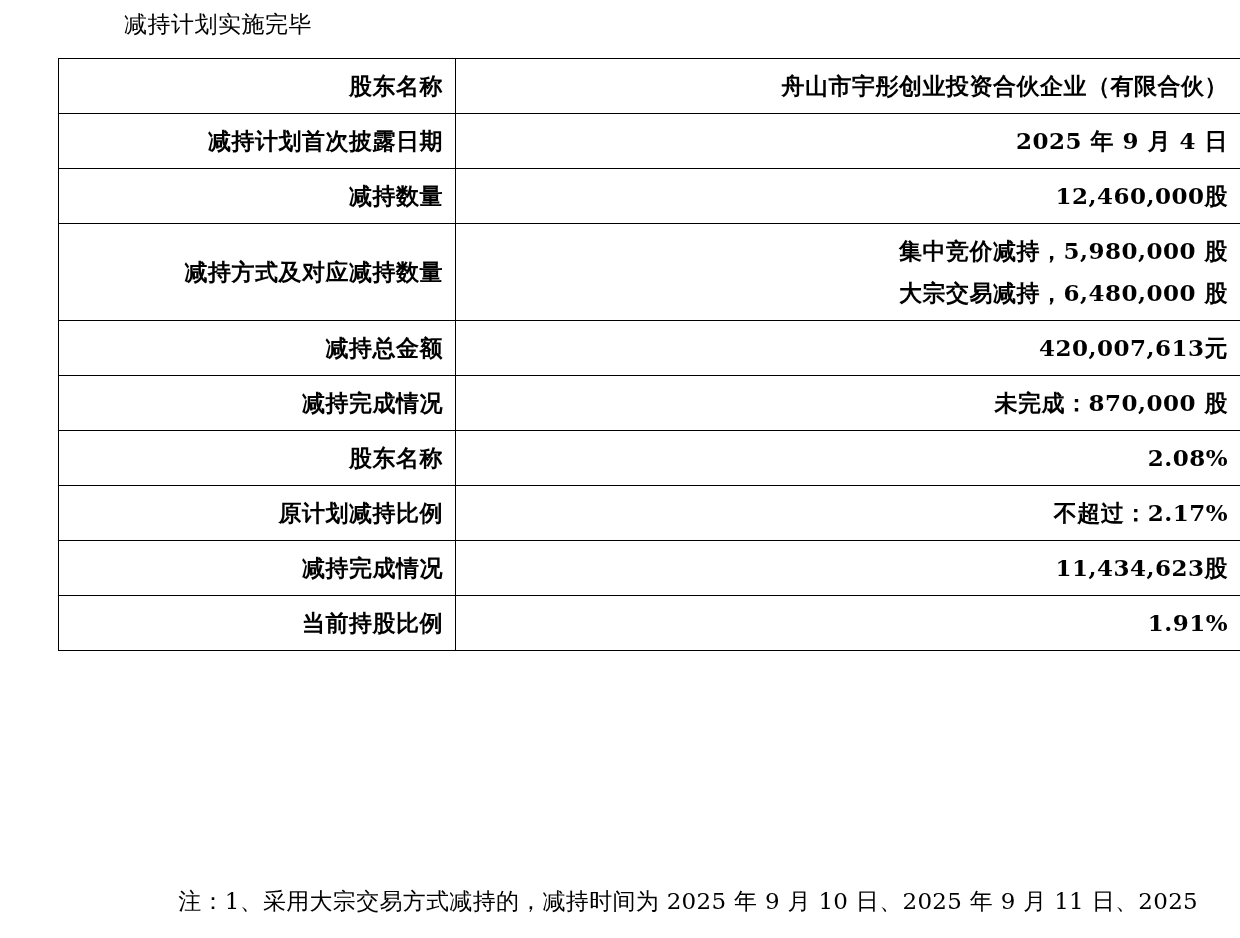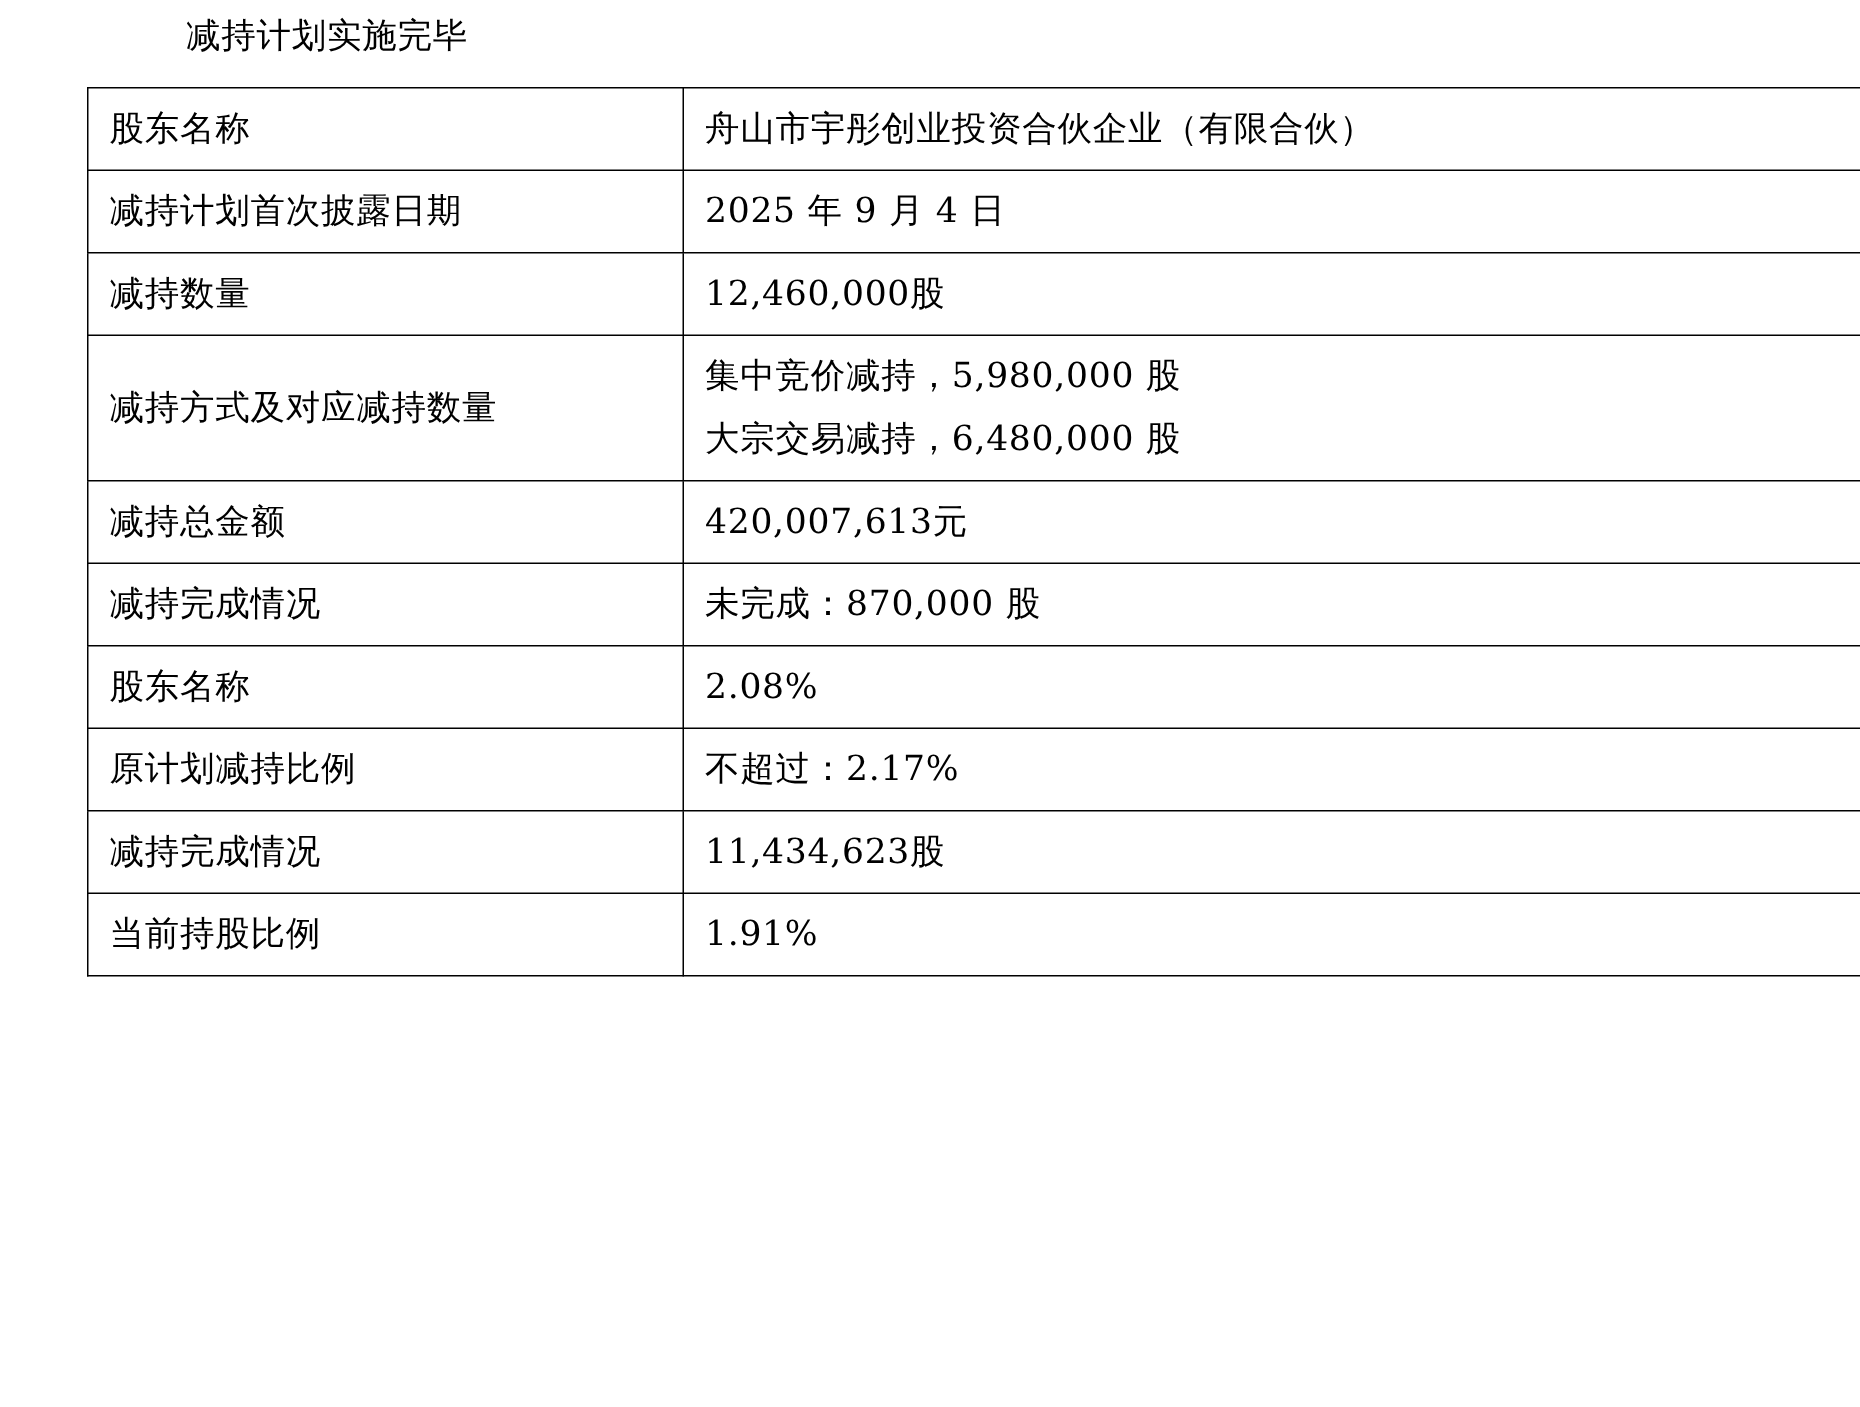--- a/index.html
+++ b/index.html
@@ -12,20 +12,21 @@
     height: 938px;
     font-family: "DejaVu Serif", "Liberation Serif", serif;
     color: #000000;
     overflow: hidden;
   }
   .page {
     position: relative;
     width: 1240px;
     height: 938px;
     box-sizing: border-box;
+    text-align: right;
   }
   .doc-title {
     position: absolute;
     left: 124px;
     top: 8px;
     font-size: 23px;
     line-height: 32px;
     letter-spacing: 0.5px;
     white-space: nowrap;
   }
@@ -37,20 +38,21 @@
     border-collapse: collapse;
     table-layout: fixed;
   }
   table.main-table td {
     border: 1px solid #000000;
     padding: 10px 12px 10px 14px;
     font-size: 23px;
     line-height: 34px;
     vertical-align: middle;
     letter-spacing: 0.5px;
+    font-weight: bold;
   }
   td.label-cell {
     width: 370px;
   }
   td.value-cell {
     width: 758px;
   }
   .value-line {
     display: block;
   }
@@ -147,14 +149,15 @@
       <tr>
         <td class="label-cell">当前持股比例</td>
         <td class="value-cell">
           <span class="value-line">1.91%</span>
         </td>
       </tr>
 
     </tbody>
   </table>
 
+  <div class="note">注：1、采用大宗交易方式减持的，减持时间为 2025 年 9 月 10 日、2025 年 9 月 11 日、2025</div>
 
 </div>
 
 </body></html>

